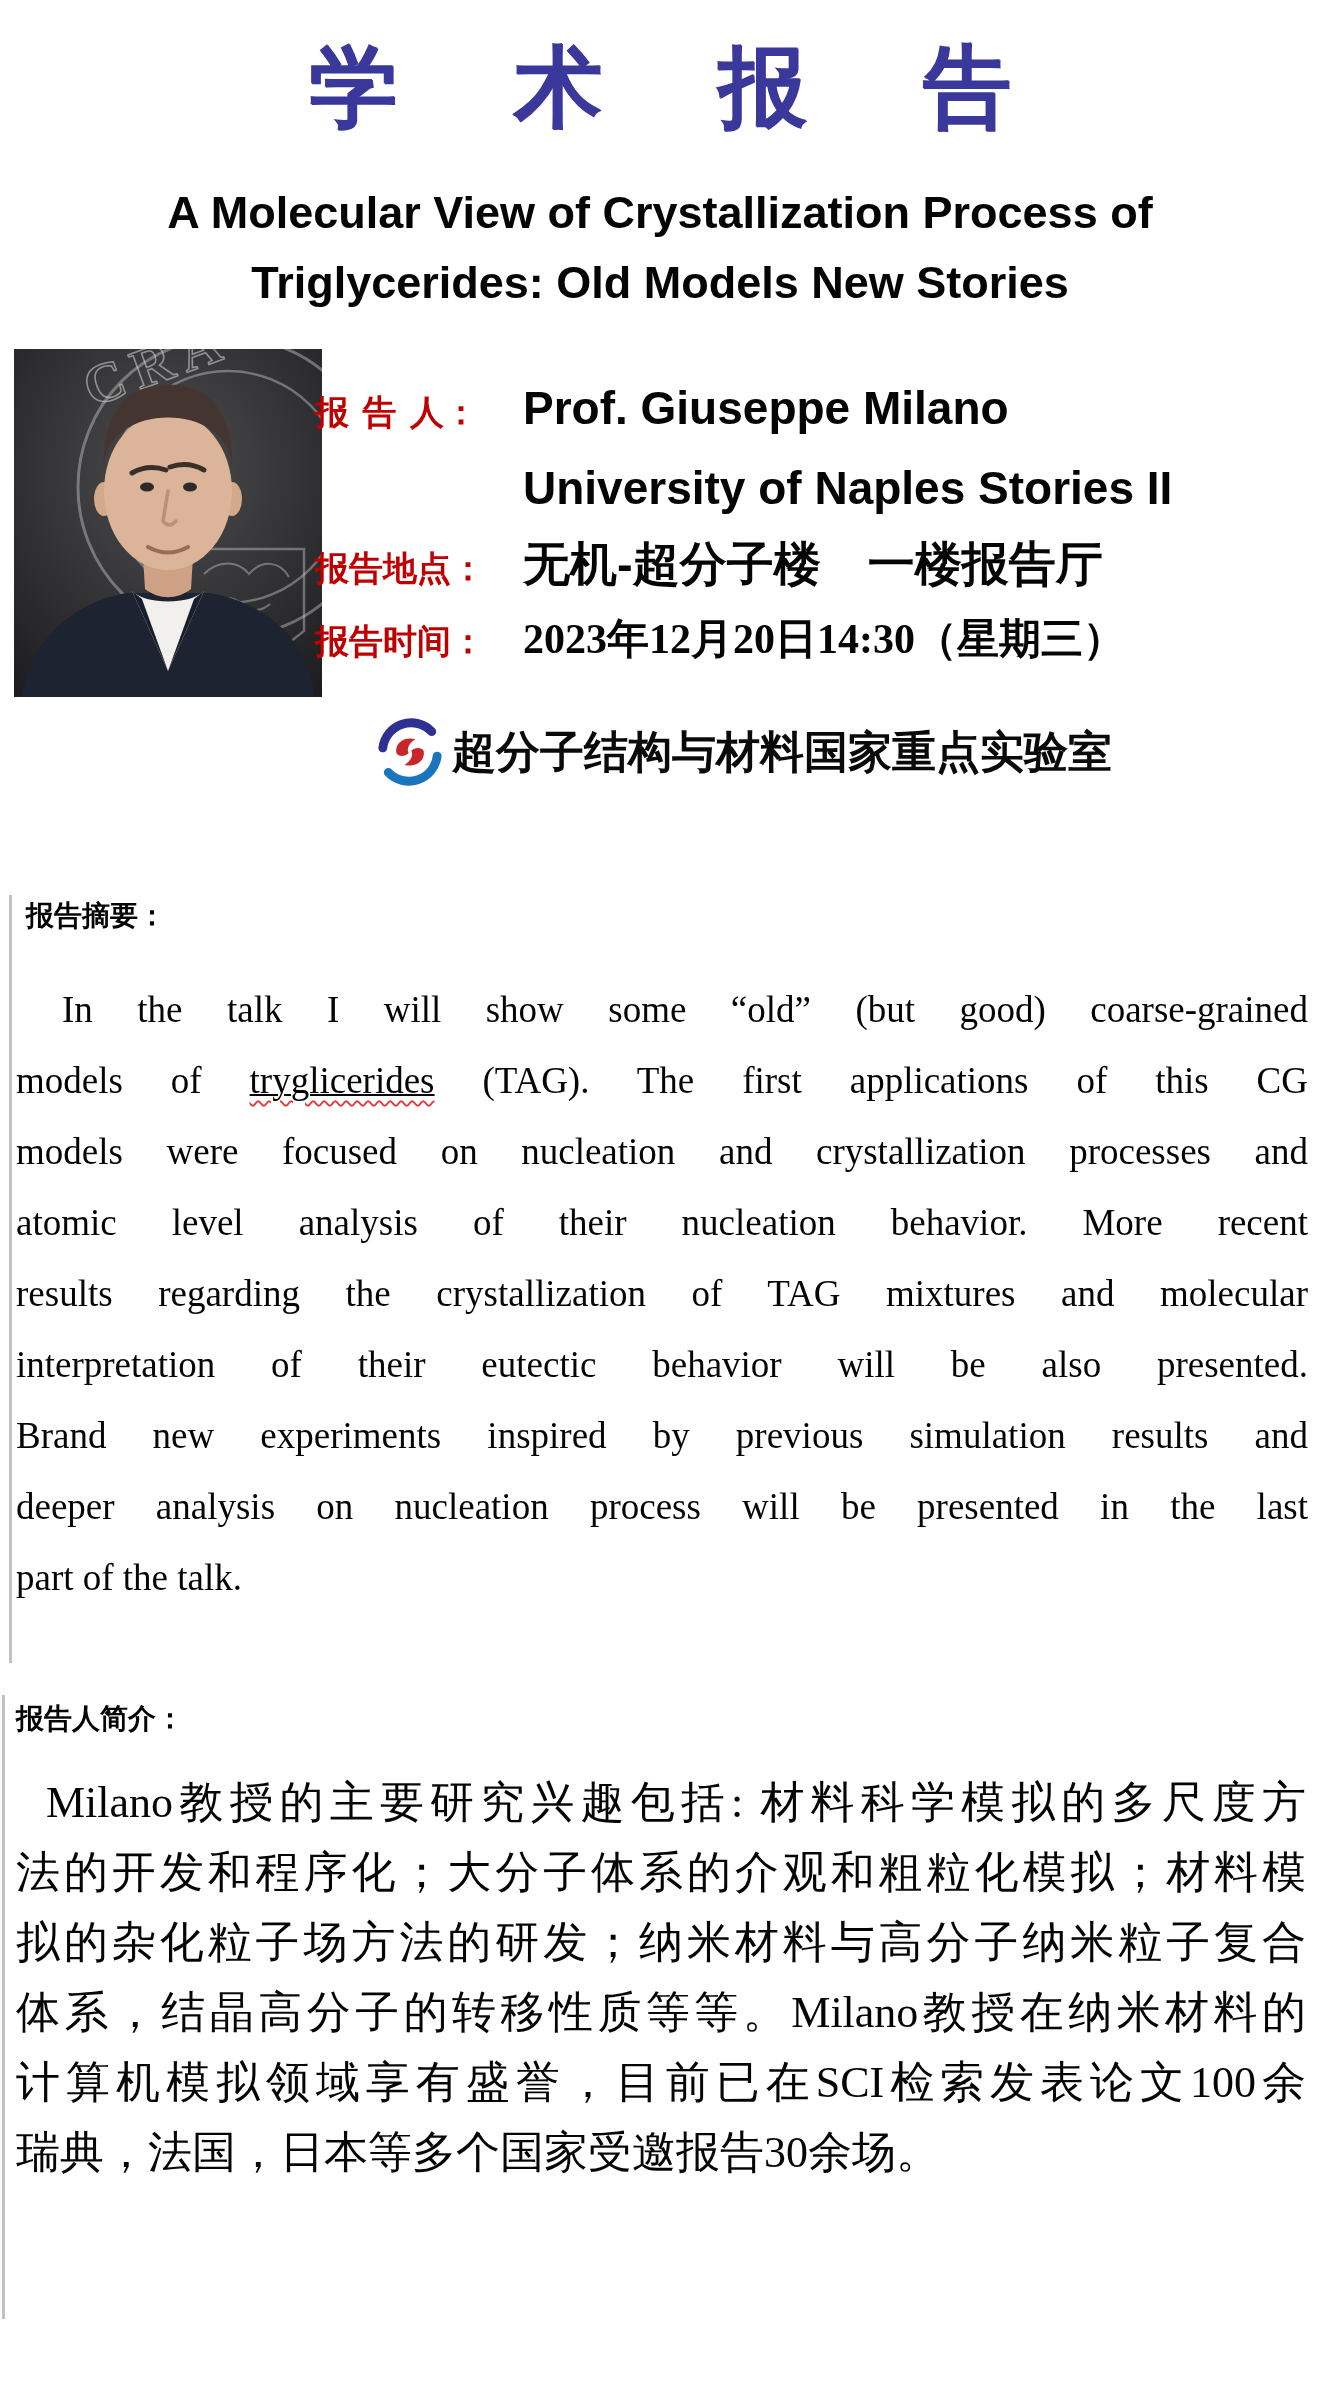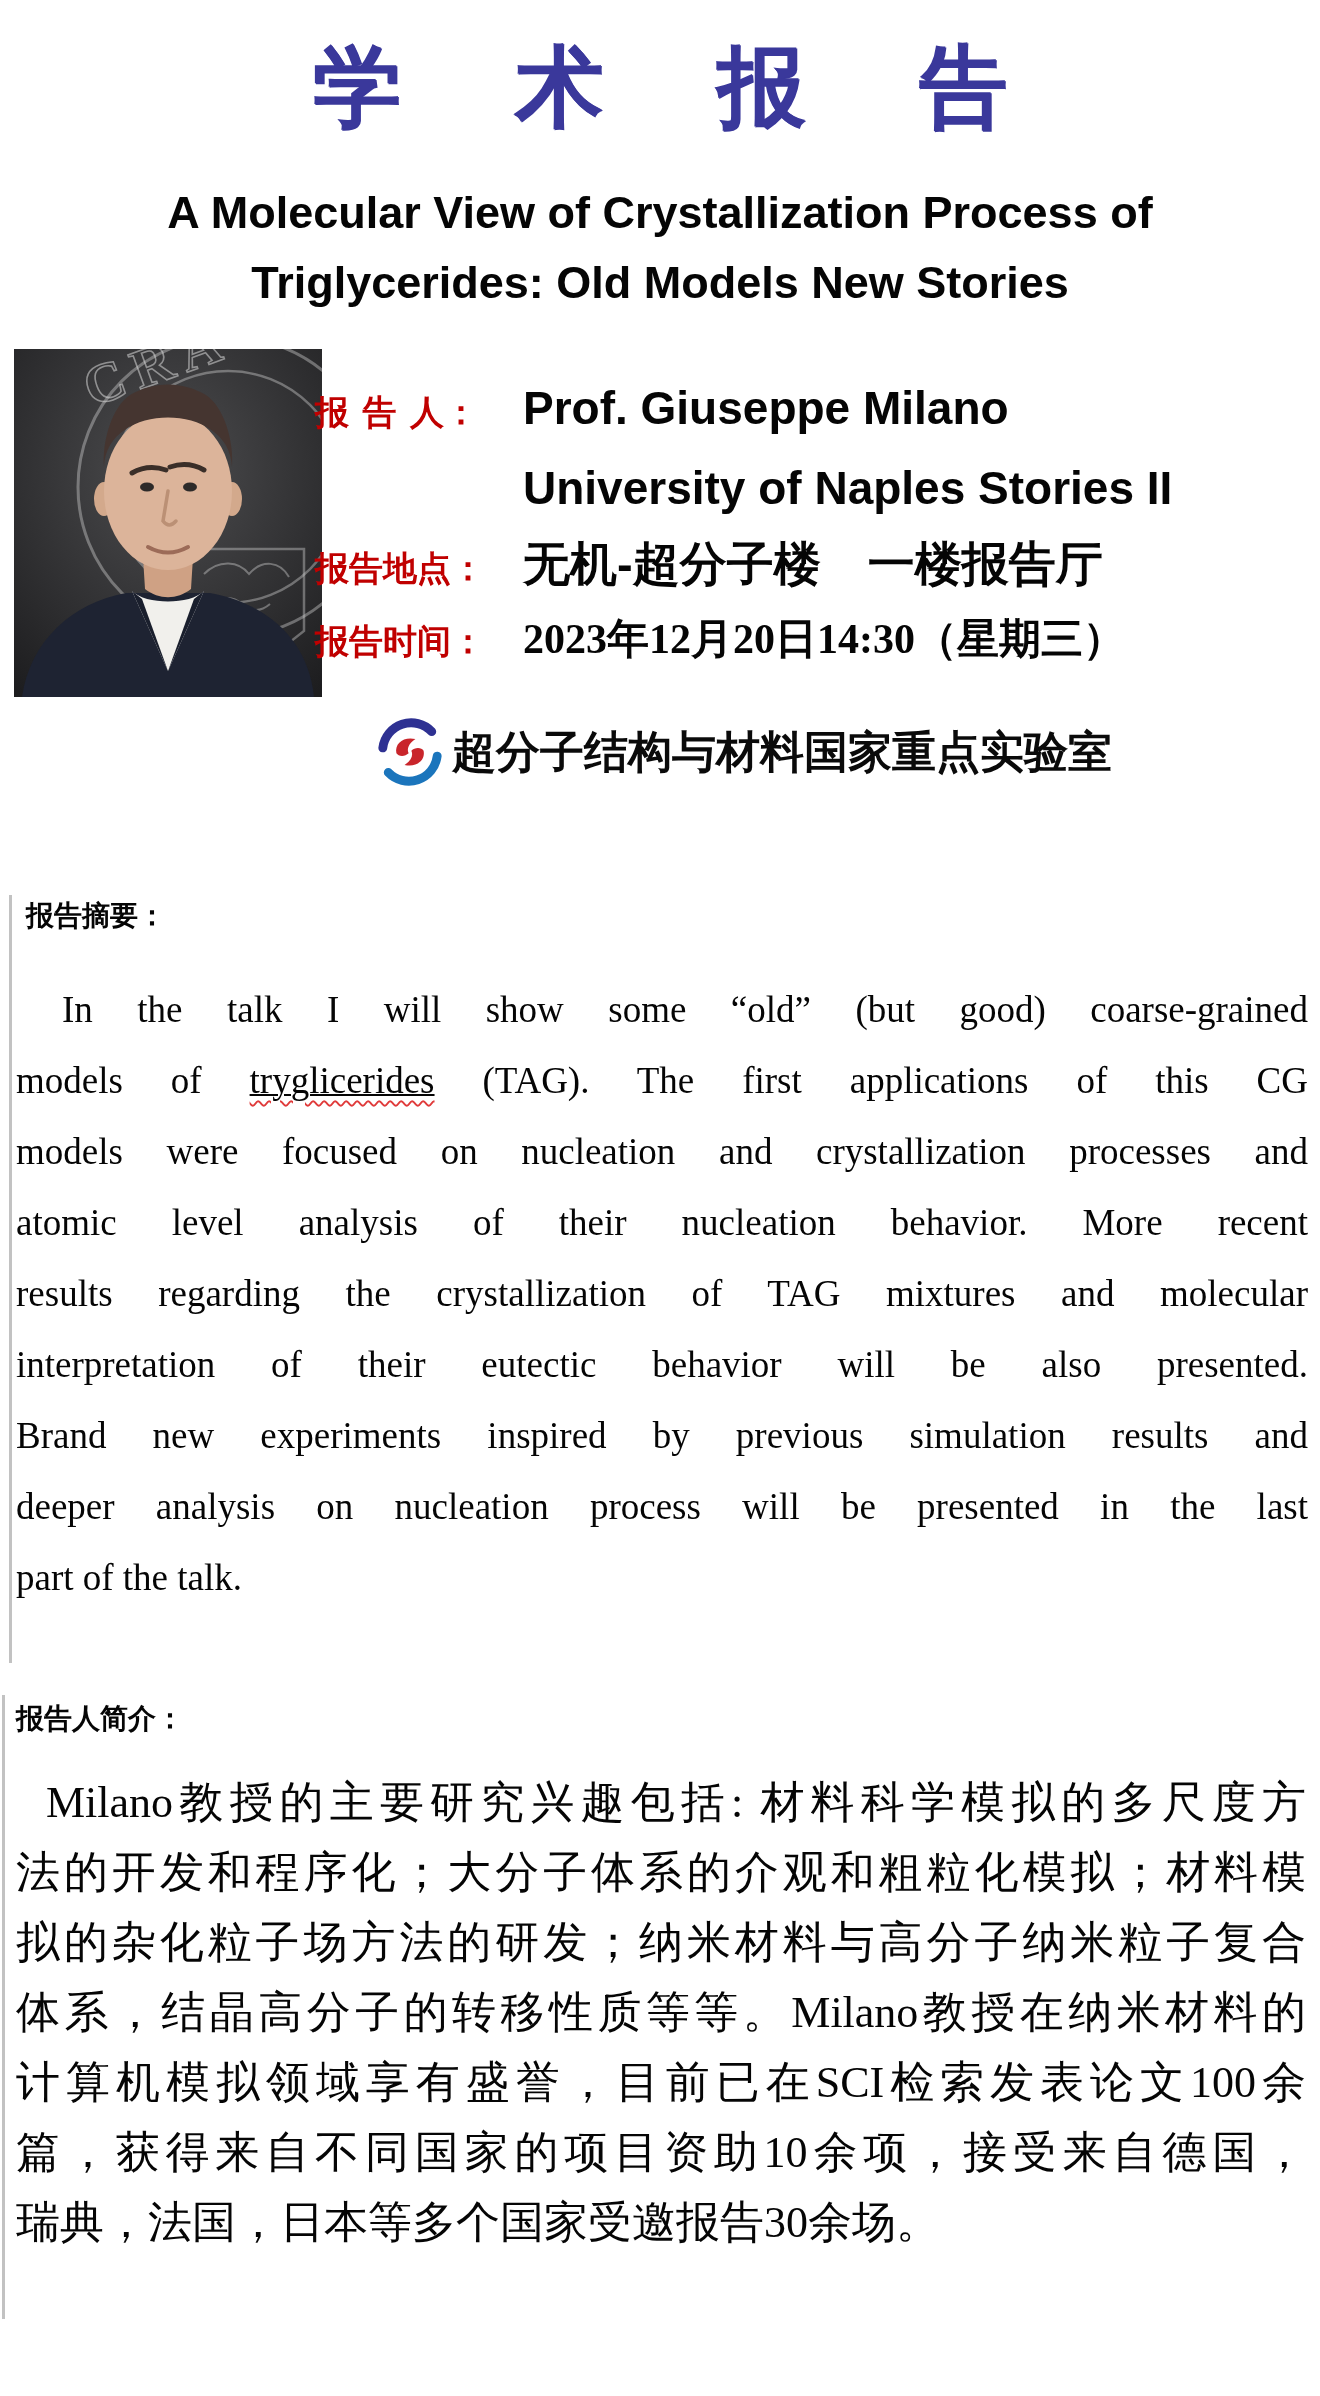--- a/index.html
+++ b/index.html
@@ -2,21 +2,21 @@
 <html><head>
 <meta charset="utf-8">
 <style>
   html,body{margin:0;padding:0;background:#ffffff;}
   #page{position:relative;width:1320px;height:2396px;background:#ffffff;overflow:hidden;
         font-family:"Liberation Sans",sans-serif;color:#000;}
 
   
   .banner{position:absolute;top:28px;left:0;width:1320px;text-align:center;
           font-size:88px;font-weight:bold;color:#3A389B;letter-spacing:46px;text-indent:46px;
-          font-family:Liberation Serif, serif;text-shadow:1px 1px 0 #3A389B;}
+          font-family:Liberation Sans, sans-serif;text-shadow:1px 1px 0 #3A389B;}
 
   
   .talk-title{position:absolute;top:178px;left:0;width:1320px;text-align:center;
               font-size:45px;font-weight:bold;line-height:70px;color:#050505;}
 
   
   .photo{position:absolute;left:14px;top:349px;width:308px;height:348px;}
 
   
   .info-row{position:absolute;left:315px;white-space:nowrap;}
@@ -152,17 +152,16 @@
     <div class="tline last">part of the talk.</div>
   </div>
 
   <div class="sec-heading" id="bio-heading">报告人简介：</div>
   <div class="bio-body">
     <div class="tline first">Milano教授的主要研究兴趣包括: 材料科学模拟的多尺度方</div>
     <div class="tline">法的开发和程序化；大分子体系的介观和粗粒化模拟；材料模</div>
     <div class="tline">拟的杂化粒子场方法的研发；纳米材料与高分子纳米粒子复合</div>
     <div class="tline">体系，结晶高分子的转移性质等等。Milano教授在纳米材料的</div>
     <div class="tline">计算机模拟领域享有盛誉，目前已在SCI检索发表论文100余</div>
-    <div class="tline">篇，获得来自不同国家的项目资助10余项，接受来自德国，</div>
     <div class="tline last">瑞典，法国，日本等多个国家受邀报告30余场。</div>
   </div>
 
 </div>
 
 </body></html>

